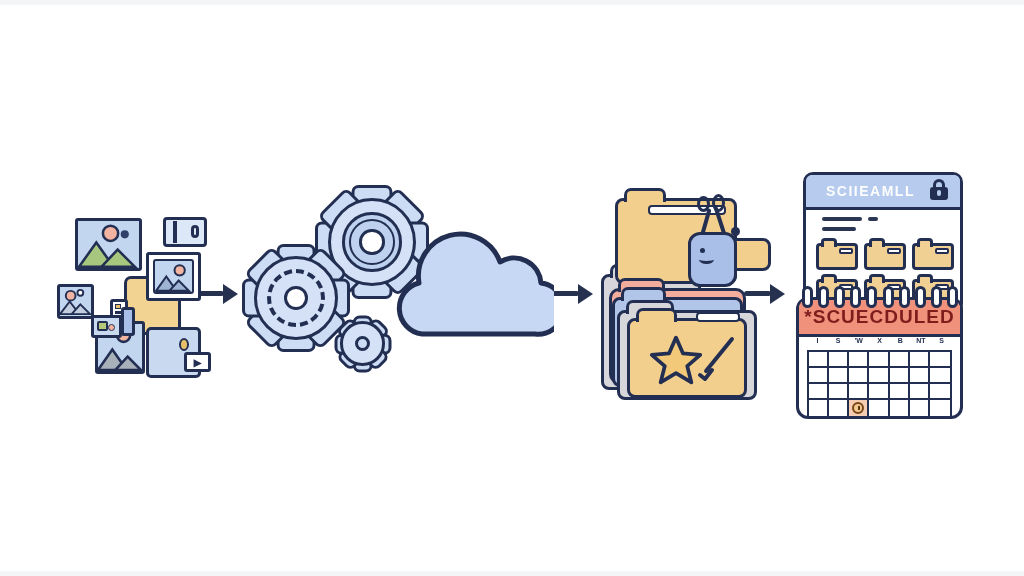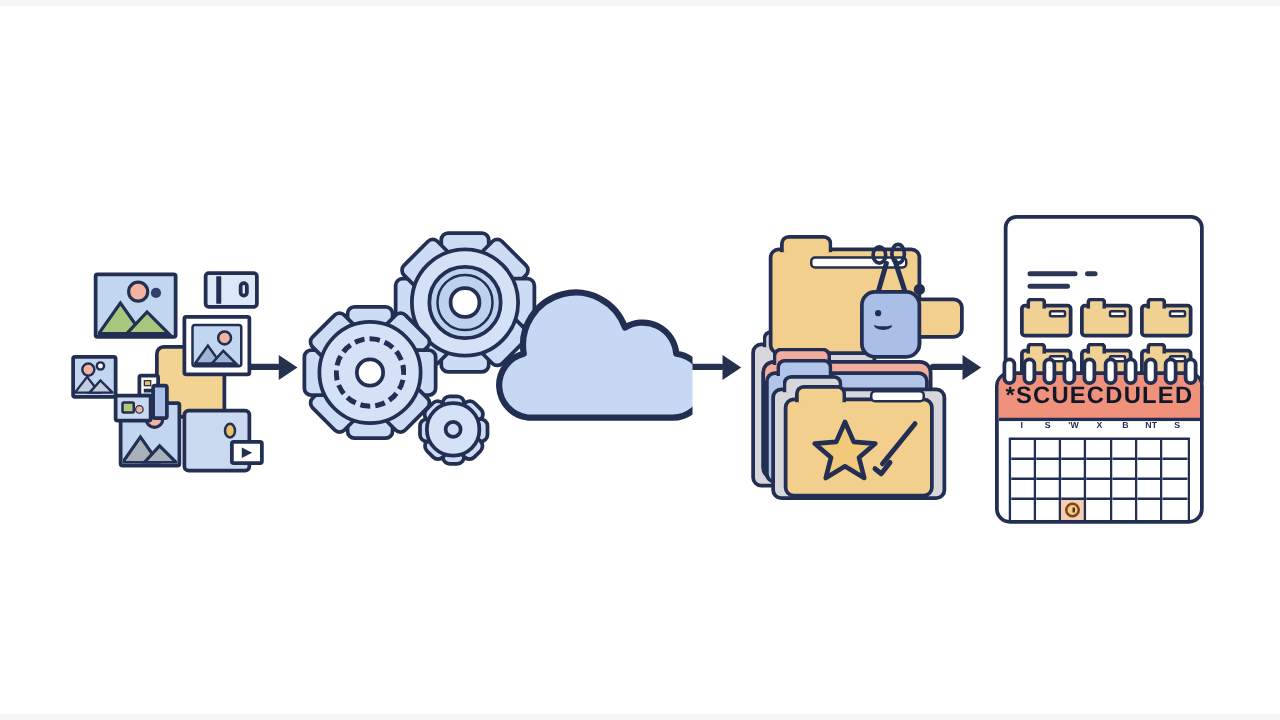--- a/index.html
+++ b/index.html
@@ -76,21 +76,21 @@
   .tline{position:absolute;height:4px;background:#2b3654;border-radius:2px;}
   .mini{position:absolute;box-sizing:border-box;width:42px;height:27px;background:#f0d093;border:3px solid #232f52;border-radius:4px;}
   .mini::before{content:"";position:absolute;top:-8px;left:2px;width:16px;height:9px;background:inherit;
     border:3px solid #232f52;border-bottom:none;border-radius:4px 4px 0 0;box-sizing:border-box;}
   .mini::after{content:"";position:absolute;top:2px;right:2px;width:14px;height:6px;background:#fff;border:2px solid #232f52;border-radius:2px;box-sizing:border-box;}
 
   
   .calendar{position:absolute;box-sizing:border-box;background:#fff;border:3.5px solid #232f52;border-radius:12px;z-index:5;}
   .cal-header{position:absolute;left:0;right:0;top:0;height:34px;background:#f0917b;border-bottom:3px solid #232f52;
     border-radius:8px 8px 0 0;display:flex;align-items:center;justify-content:center;}
-  .cal-title{font-size:19px;font-weight:bold;color:#0f172a;letter-spacing:1px;}
+  .cal-title{font-size:19px;font-weight:bold;color:#7f1d1d;letter-spacing:1px;}
   .rings{position:absolute;left:802px;top:286px;width:156px;display:flex;justify-content:space-between;z-index:6;}
   .ring{width:11px;height:22px;border:3px solid #232f52;border-radius:6px;background:#fff;box-sizing:border-box;}
   .weekdays{position:absolute;left:8px;right:8px;top:37px;height:13px;display:flex;}
   .weekdays span{flex:1;text-align:center;font-size:7px;font-weight:bold;color:#232f52;}
   .cal-grid{position:absolute;left:8px;right:8px;top:50px;border:2.5px solid #232f52;
     display:grid;grid-template-columns:repeat(7,1fr);grid-auto-rows:16px;}
   .cell{border-right:2.5px solid #232f52;border-bottom:2.5px solid #232f52;background:#fff;}
   .cell:nth-child(7n){border-right:none;}
   .cell:nth-child(n+22){border-bottom:none;}
   .cell.hl{background:#f6cdb2;display:flex;align-items:center;justify-content:center;}
@@ -209,20 +209,24 @@
       <path d="M30 4 L37.5 21 L56 22.5 L42 34.5 L46.5 52 L30 42 L13.5 52 L18 34.5 L4 22.5 L22.5 21 Z" fill="#f2c979" stroke="#232f52" stroke-width="4" stroke-linejoin="round"></path>
     </svg>
     <svg class="pencil-svg" style="left:62px;top:10px;" width="50" height="52" viewBox="0 0 50 52">
       <path d="M14 40 L40 8 M8 44 L13 48 L20 39" fill="none" stroke="#232f52" stroke-width="4" stroke-linecap="round" stroke-linejoin="round"></path>
     </svg>
   </div>
 
   <div class="arrow" style="left:744px;top:291px;width:27px;"></div>
 
   <div class="panel" style="left:803px;top:172px;width:160px;height:142px;z-index:1;">
+    <div class="panel-header">
+      <span class="panel-title">SCIIEAMLL</span>
+      <span class="lock"></span>
+    </div>
     <span class="tline" style="left:16px;top:42px;width:40px;"></span>
     <span class="tline" style="left:62px;top:42px;width:10px;"></span>
     <span class="tline" style="left:16px;top:52px;width:34px;"></span>
     <div class="mini" style="left:10px;top:68px;"></div>
     <div class="mini" style="left:58px;top:68px;"></div>
     <div class="mini" style="left:106px;top:68px;"></div>
     <div class="mini" style="left:10px;top:104px;"></div>
     <div class="mini" style="left:58px;top:104px;"></div>
     <div class="mini" style="left:106px;top:104px;"></div>
   </div>

